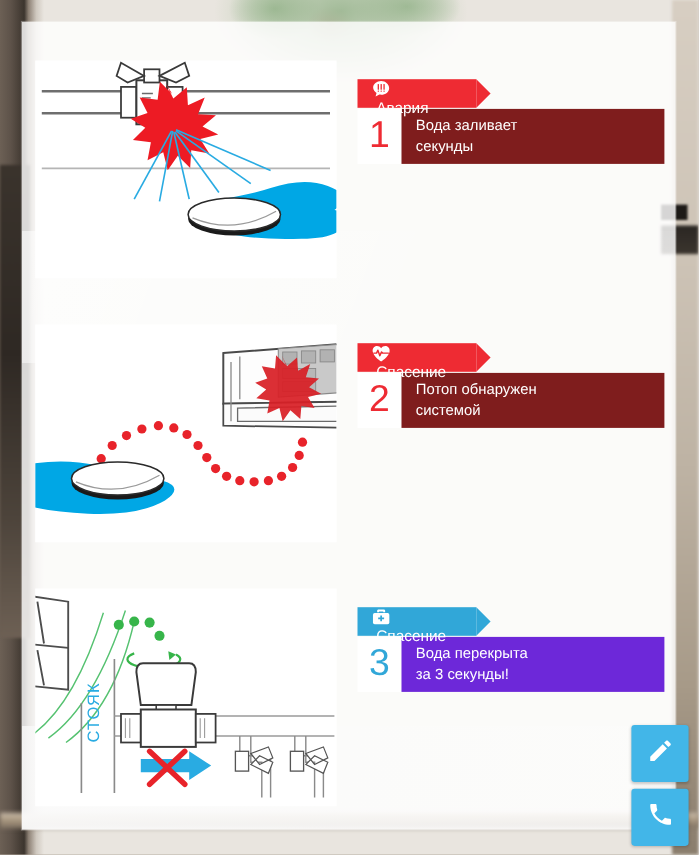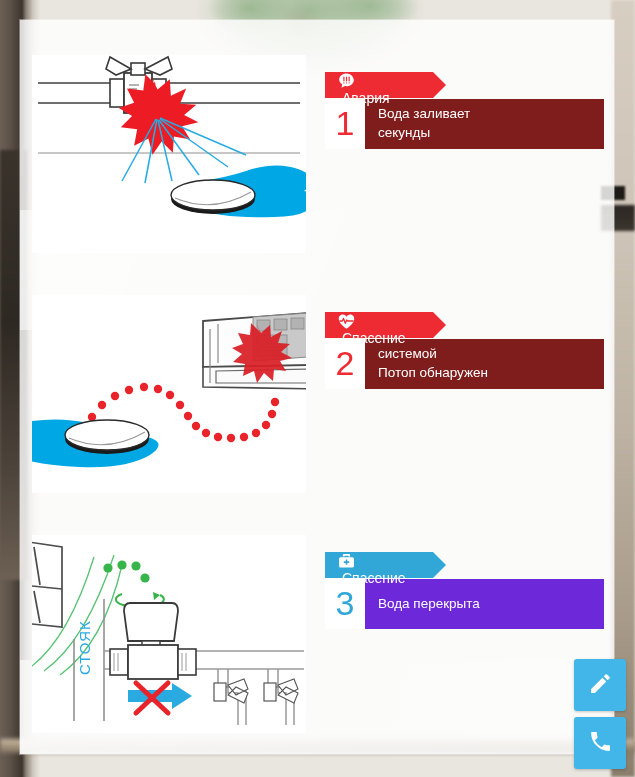--- a/index.html
+++ b/index.html
@@ -297,22 +297,22 @@
         <svg width="19" height="19" viewBox="0 0 24 24">
           <path fill="#fff" d="M12 21s-8.4-5.3-9.6-11C1.6 6.3 4 3.3 7.2 3.3c2 0 3.6 1 4.8 2.6 1.2-1.6 2.8-2.6 4.8-2.6 3.2 0 5.6 3 4.8 6.7C20.4 15.7 12 21 12 21z"></path>
           <path fill="none" stroke="#ee2b33" stroke-width="1.7" stroke-linecap="round" stroke-linejoin="round" d="M3.6 11.4h3.1l1.5-3.3 2.3 6.2 1.9-4.2 1.3 1.3h6.6"></path>
         </svg>
       </span>
       <span class="btext">Спасение</span>
     </div>
     <div class="body">
       <div class="numbox">2</div>
       <div class="msg">
+        <span>Потоп обнаружен</span>
         <span>системой</span>
-        <span>Потоп обнаружен</span>
       </div>
     </div>
   </div>
 </div>
 
 <div class="row" id="row3">
 
   <div class="illus">
     <svg width="274" height="198" viewBox="0 0 274 198">
 
@@ -395,20 +395,21 @@
           <rect x="2.6" y="6.6" width="18.8" height="13" rx="2" fill="#fff"></rect>
           <path fill="#31a7d8" d="M11 9.4h2v2.4h2.4v2H13v2.4h-2v-2.4H8.6v-2H11z"></path>
         </svg>
       </span>
       <span class="btext">Спасение</span>
     </div>
     <div class="body">
       <div class="numbox">3</div>
       <div class="msg">
         <span>Вода перекрыта</span>
+        <span>за 3 секунды!</span>
       </div>
     </div>
   </div>
 </div>
 
 <div class="fab" id="fab-edit">
   <span>
     <svg width="25" height="25" viewBox="0 0 24 24">
       <path fill="#fff" d="M3 17.3V21h3.7L17.6 10.1l-3.7-3.7L3 17.3zM20.7 7.1c.4-.4.4-1 0-1.4l-2.4-2.4c-.4-.4-1-.4-1.4 0l-1.8 1.8 3.7 3.7 1.9-1.7z"></path>
     </svg>

